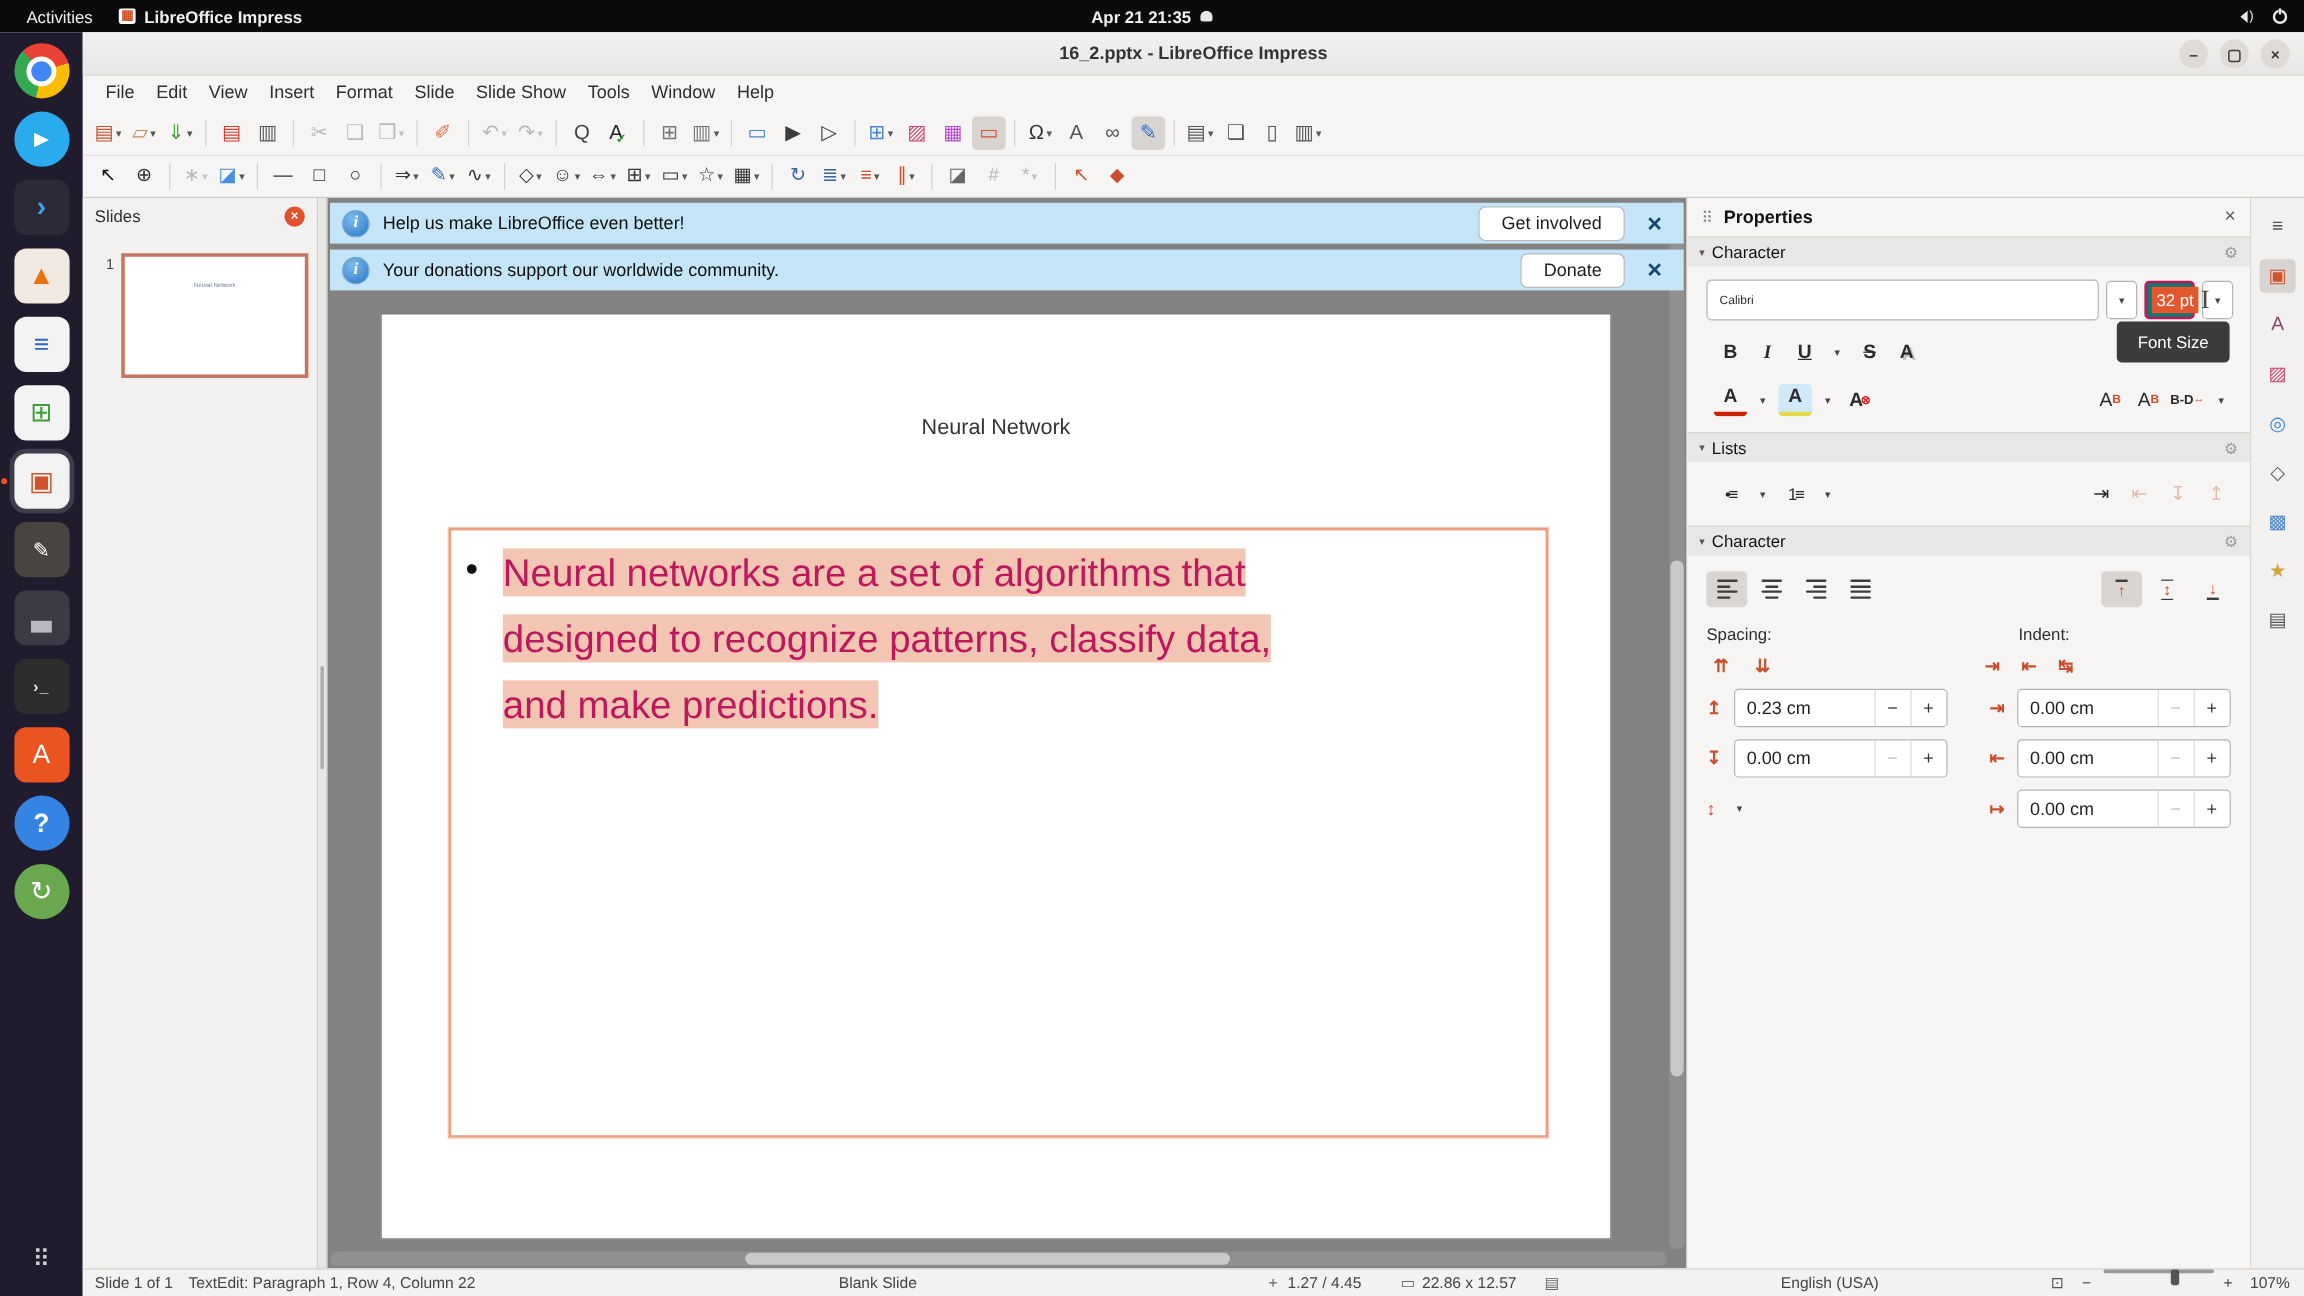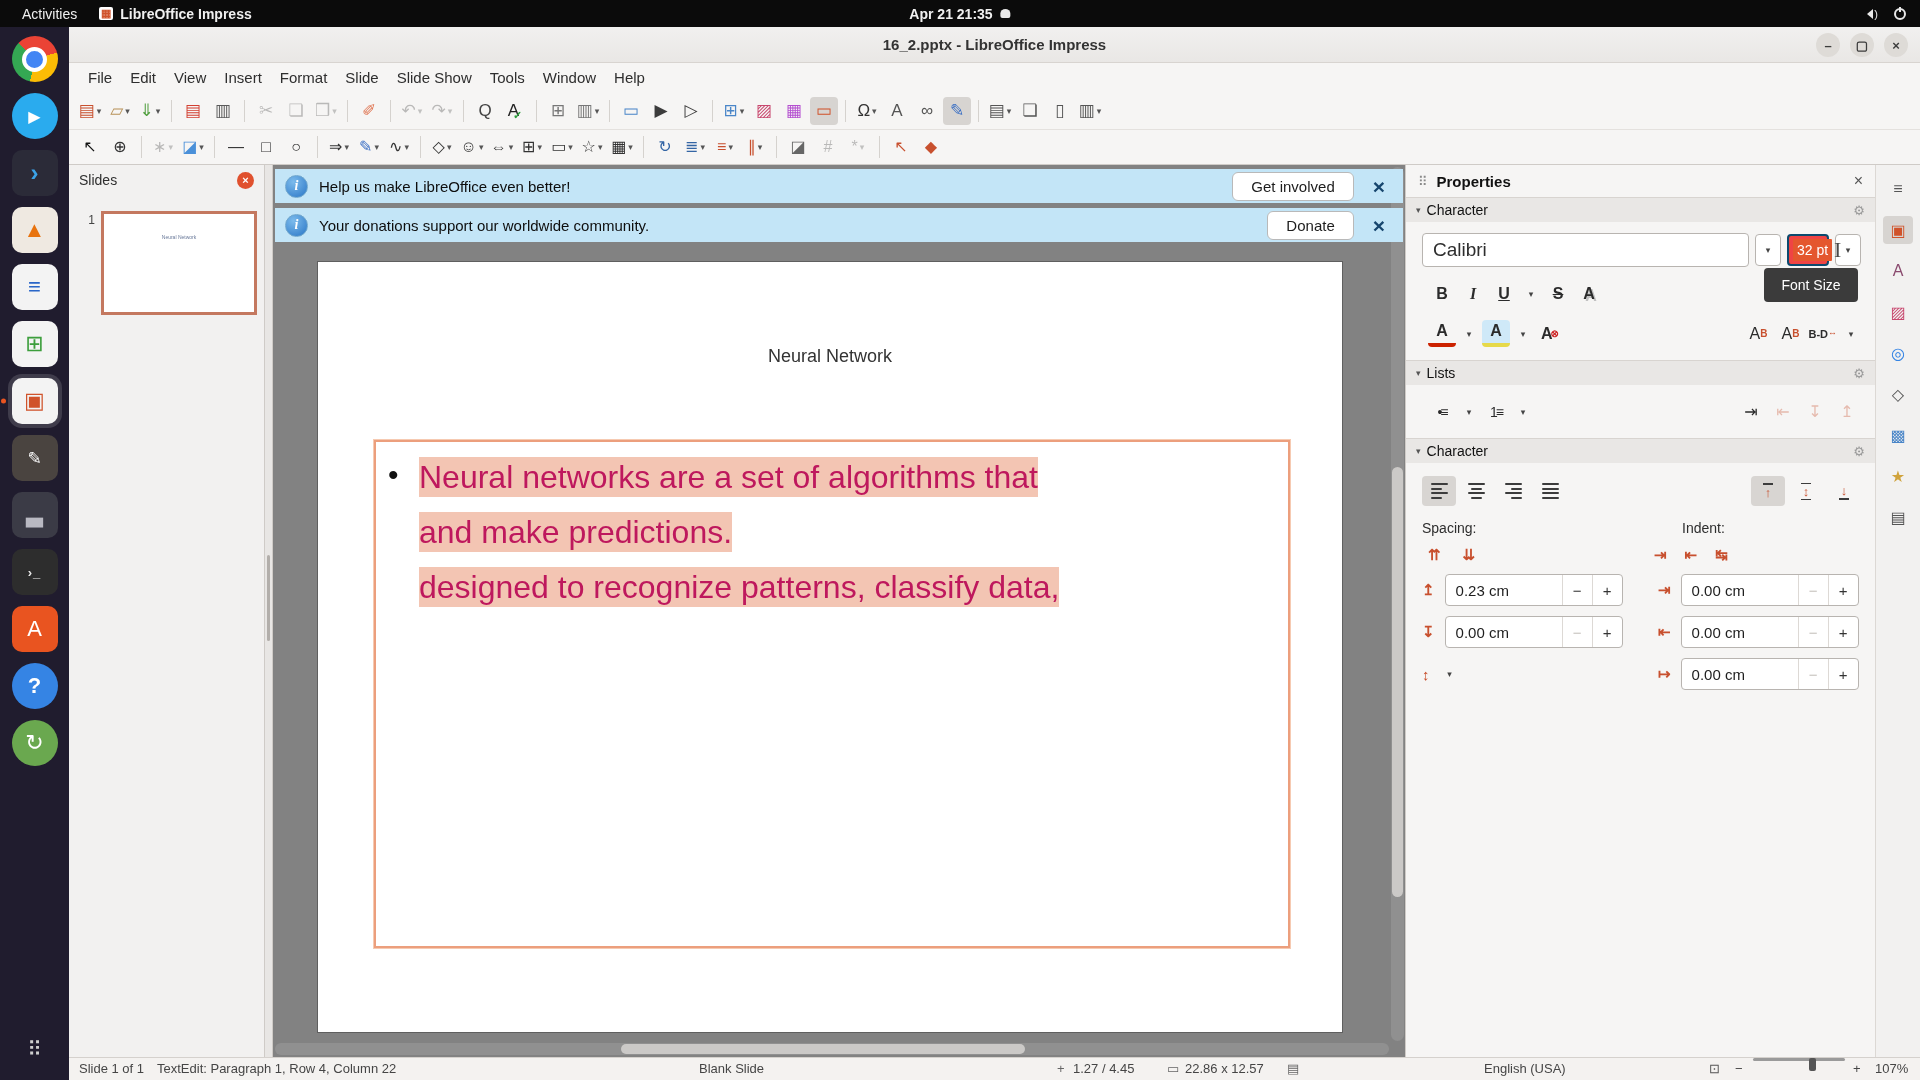--- a/index.html
+++ b/index.html
@@ -101,23 +101,23 @@
   .props { width:470px; background:#f6f5f4; border-left:1px solid #cfcbc7; flex:none; position:relative; color:#2e2e2e; }
   .ph { display:flex; align-items:center; height:32px; padding:0 12px; gap:9px; }
   .ph-grip { color:#8a8a8a; font-size:13px; }
   .ph-title { font-weight:bold; font-size:15px; color:#111; }
   .ph-close { margin-left:auto; color:#555; font-size:16px; }
   .band { display:flex; align-items:center; height:25px; background:#e9e7e5; border-top:1px solid #d8d4d0; padding:0 10px; gap:6px; }
   .band .car { font-size:9px; color:#555; }
   .band .bt { font-weight:normal; font-size:14px; color:#111; }
   .band .gear { margin-left:auto; color:#9a9a9a; font-size:13px; }
   .font-row { display:flex; align-items:center; margin:11px 14px 0 16px; gap:6px; }
-  .combo { flex:1; height:32px; background:#fff; border:1px solid #b8b4b0; border-radius:4px; display:flex; align-items:center; padding:16px 10px; font-size:19px; }
+  .combo { flex:1; height:32px; background:#fff; border:1px solid #b8b4b0; border-radius:4px; display:flex; align-items:center; padding:16px 10px; font-size:10px; }
   .dd-box { width:26px; height:32px; background:#fff; border:1px solid #b8b4b0; border-radius:4px; display:flex; align-items:center; justify-content:center; font-size:9px; color:#444; flex:none; }
-  .sizebox { width:42px; height:32px; background:#ef4444; border:2px solid #0c4a6e; border-radius:4px; display:flex; align-items:center; padding:0 4px; flex:none; }
+  .sizebox { width:42px; height:32px; background:#0f766e; border:2px solid #be185d; border-radius:4px; display:flex; align-items:center; padding:0 4px; flex:none; }
   .selval { background:#e4572e; color:#fff; font-size:14px; padding:3px 4px; border-radius:1px; white-space:nowrap; }
   .arow { display:flex; align-items:center; margin:13px 14px 0 22px; gap:3px; }
   .abtn { min-width:28px; height:27px; display:flex; align-items:center; justify-content:center; border-radius:4px; font-size:16px; color:#2b2b2b; position:relative; }
   .abtn.sm { min-width:20px; font-size:9px; color:#444; }
   .rgt { margin-left:auto; display:flex; align-items:center; gap:4px; }
   .b-ic { font-weight:bold; } .i-ic { font-family:"Liberation Serif",serif; font-style:italic; font-weight:bold; }
   .u-ic { text-decoration:underline; font-weight:bold; } .s-ic { text-decoration:line-through; font-weight:bold; }
   .sh-ic { font-weight:bold; text-shadow:2px 2px 0 #c2c2c2; }
   .fs-ic { font-size:13px; font-weight:bold; letter-spacing:-1px; }
   .fc-ic { font-weight:bold; border-bottom:4px solid #cc2200; line-height:1.05; }
@@ -484,22 +484,22 @@
             <span class="bclose">×</span>
           </div>
         </div>
 
       <div class="slide">
         <div class="slide-title">Neural Network</div>
         <div class="textbox">
           <span class="bullet">•</span>
           <div class="lines">
             <div class="line"><span class="hl">Neural networks are a set of algorithms that</span></div>
+            <div class="line"><span class="hl">designed to recognize patterns, classify data,</span></div>
             <div class="line"><span class="hl">and make predictions.</span></div>
-            <div class="line"><span class="hl">designed to recognize patterns, classify data,</span></div>
           </div>
         </div>
       </div>
 
       <div class="vscroll">
           <div class="vthumb"></div>
         </div>
       <div class="hscroll">
           <div class="hthumb"></div>
         </div>

